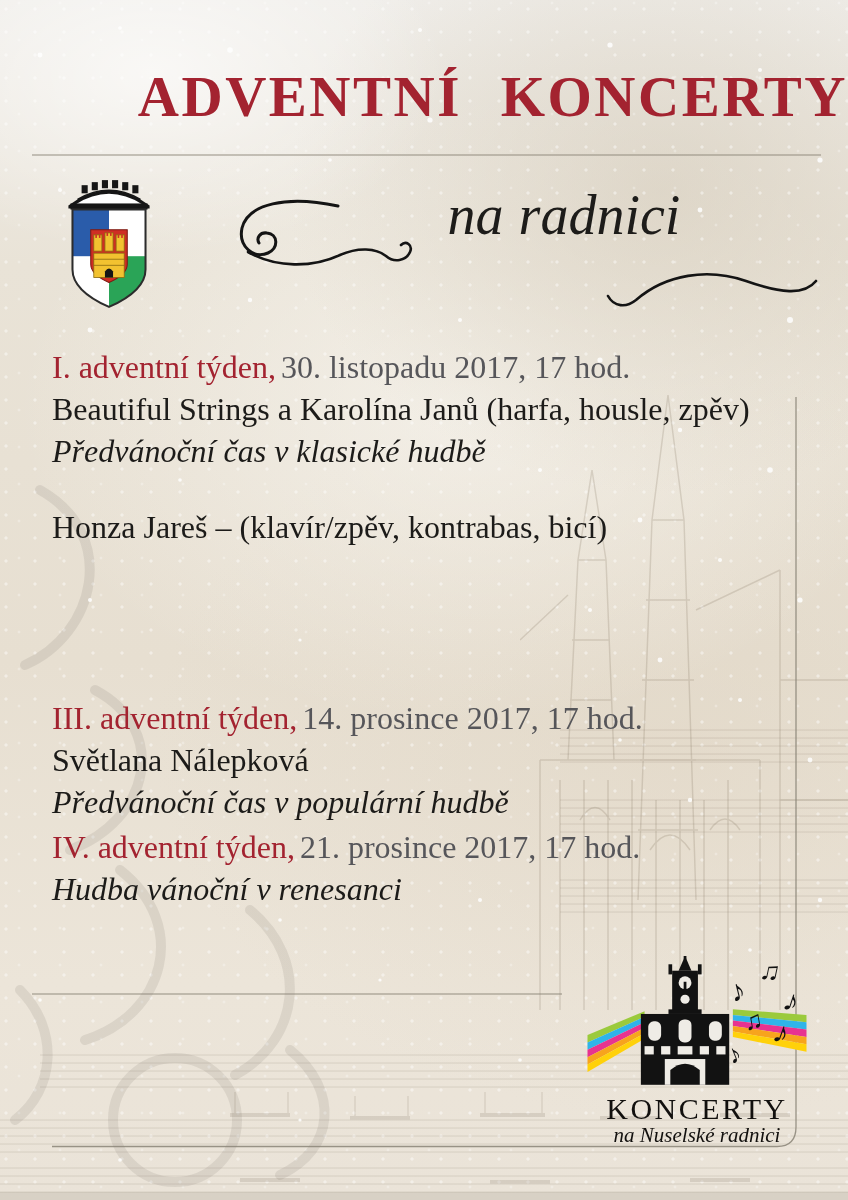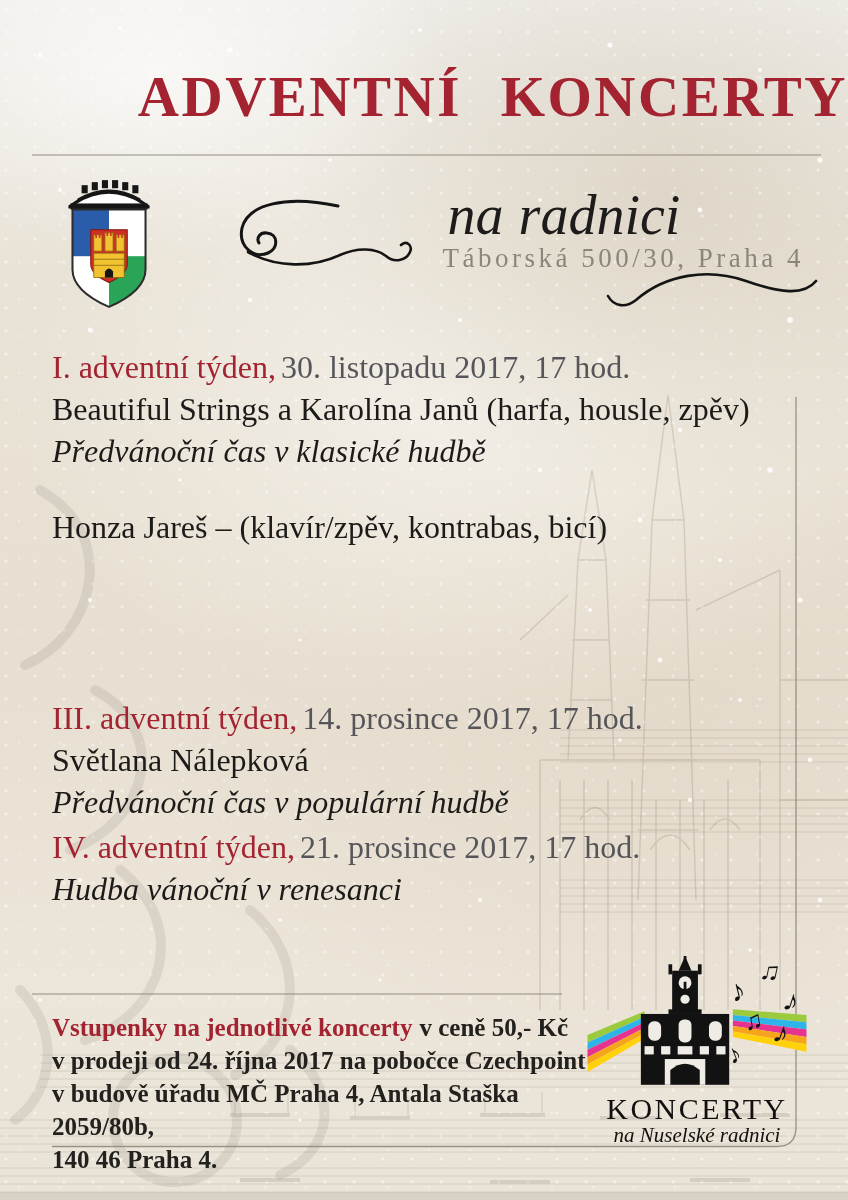--- a/index.html
+++ b/index.html
@@ -209,21 +209,20 @@
   </svg>
 
   <svg class="layer" style="left:600px;top:268px" width="220" height="50" viewBox="0 0 220 50">
     <path d="M8,28 C14,39 26,40 36,32 C66,6 108,0 146,13 C180,25 204,28 216,13" fill="none" stroke="#141414" stroke-width="2.6" stroke-linecap="round"></path>
   </svg>
 
   <div class="venue">
     <span>na</span>
     <span>radnici</span>
   </div>
-  <div class="address">Táborská 500/30, Praha 4</div>
 
   <div class="concert" style="top:346px">
     <div><span class="week">I. adventní týden,</span><span class="dt">30. listopadu 2017, 17 hod.</span></div>
     <div>Beautiful Strings a Karolína Janů (harfa, housle, zpěv)</div>
     <div class="program">Předvánoční čas v klasické hudbě</div>
   </div>
 
   <div class="concert" style="top:506px">
     <div>Honza Jareš – (klavír/zpěv, kontrabas, bicí)</div>
   </div>
@@ -232,26 +231,20 @@
     <div><span class="week">III. adventní týden,</span><span class="dt">14. prosince 2017, 17 hod.</span></div>
     <div>Světlana Nálepková</div>
     <div class="program">Předvánoční čas v populární hudbě</div>
   </div>
 
   <div class="concert" style="top:826px">
     <div><span class="week">IV. adventní týden,</span><span class="dt">21. prosince 2017, 17 hod.</span></div>
     <div class="program">Hudba vánoční v renesanci</div>
   </div>
 
-  <div class="tickets">
-    <div><span class="lead">Vstupenky na jednotlivé koncerty</span><span class="price">v ceně 50,- Kč</span></div>
-    <div>v prodeji od 24. října 2017 na pobočce Czechpoint</div>
-    <div>v budově úřadu MČ Praha 4, Antala Staška 2059/80b,</div>
-    <div>140 46 Praha 4.</div>
-  </div>
 
   <div class="logo">
     <svg width="238" height="138" viewBox="0 0 238 150" style="margin:0 auto;">
 
       <g>
         <polygon points="0,86 62,60 62,66 0,94" fill="#9bca3c"></polygon>
         <polygon points="0,94 62,66 62,72 0,102" fill="#2fb4e9"></polygon>
         <polygon points="0,102 62,72 62,78 0,110" fill="#e73390"></polygon>
         <polygon points="0,110 62,78 62,84 0,118" fill="#f7a41d"></polygon>
         <polygon points="0,118 62,84 62,90 0,126" fill="#ffd10a"></polygon>

